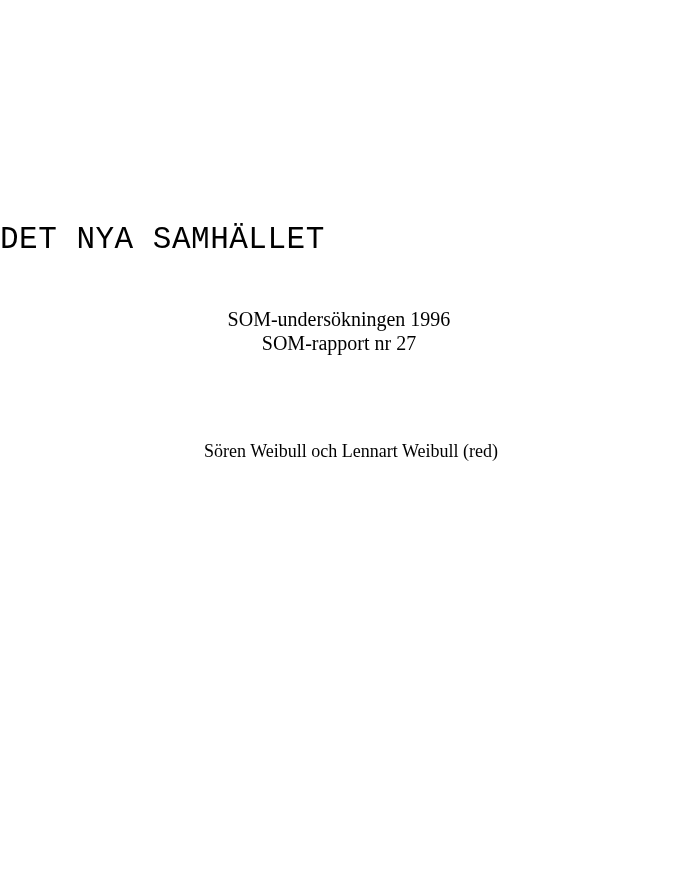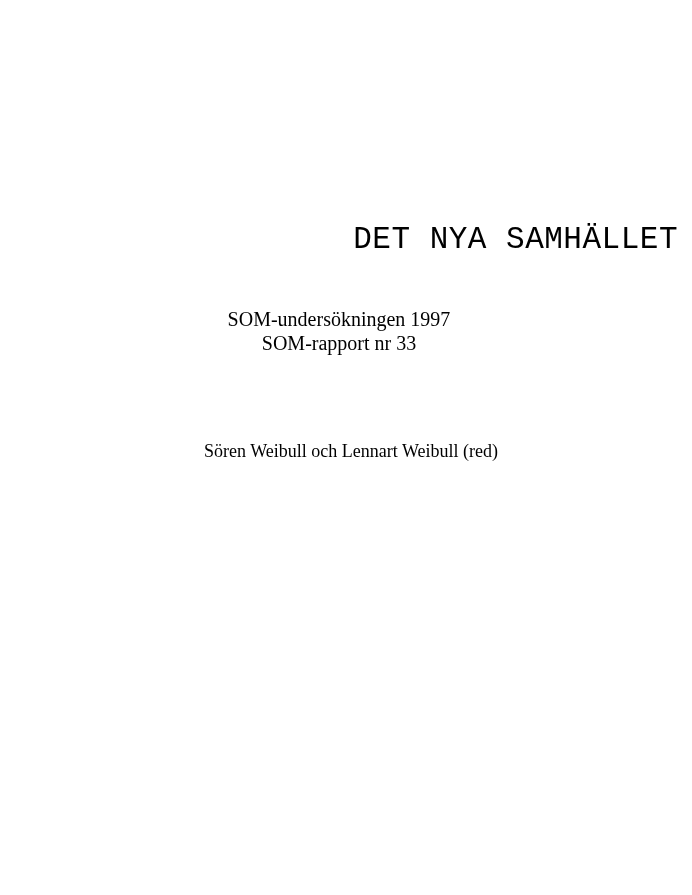--- a/index.html
+++ b/index.html
@@ -15,21 +15,21 @@
     overflow: hidden;
     font-family: "Liberation Serif", serif;
     color: #000000;
   }
   .title {
     position: absolute;
     top: 224px;
     left: 0;
     right: 14px;           
     margin: 0;
-    text-align: right;
+    text-align: left;
     font-family: "Liberation Mono", "DejaVu Sans Mono", monospace;
     font-size: 31px;
     font-weight: 400;
     line-height: 31px;
     letter-spacing: 0.5px;
     white-space: nowrap;
   }
   .subtitle {
     position: absolute;
     top: 307px;
@@ -51,19 +51,19 @@
   }
 </style>
 </head>
 <body>
 
 <div class="page">
 
   <h1 class="title">DET NYA SAMHÄLLET</h1>
 
   <div class="subtitle">
-    <div>SOM-undersökningen 1997</div>
-    <div>SOM-rapport nr 33</div>
+    <div>SOM-undersökningen 1996</div>
+    <div>SOM-rapport nr 27</div>
   </div>
 
   <div class="authors">Sören Weibull och Lennart Weibull (red)</div>
 
 </div>
 
 </body></html>

